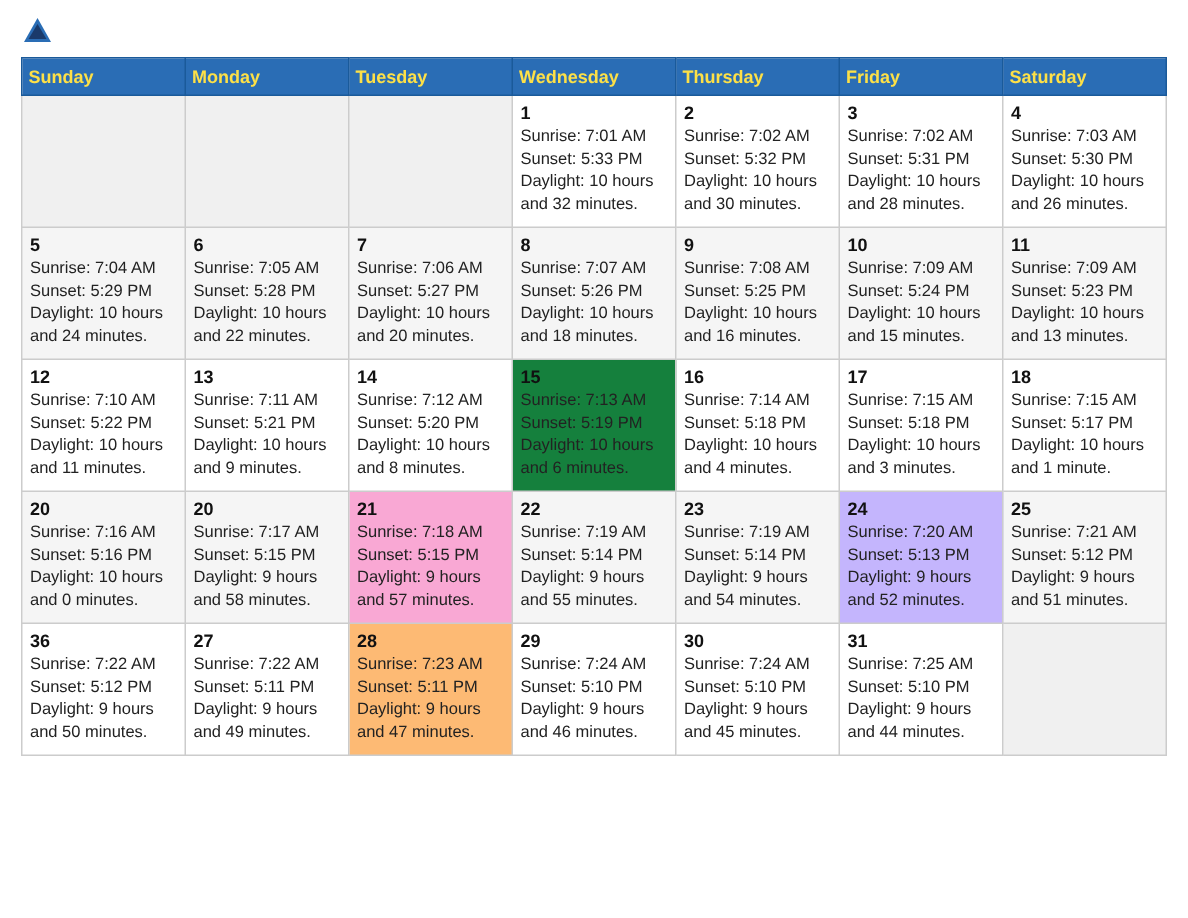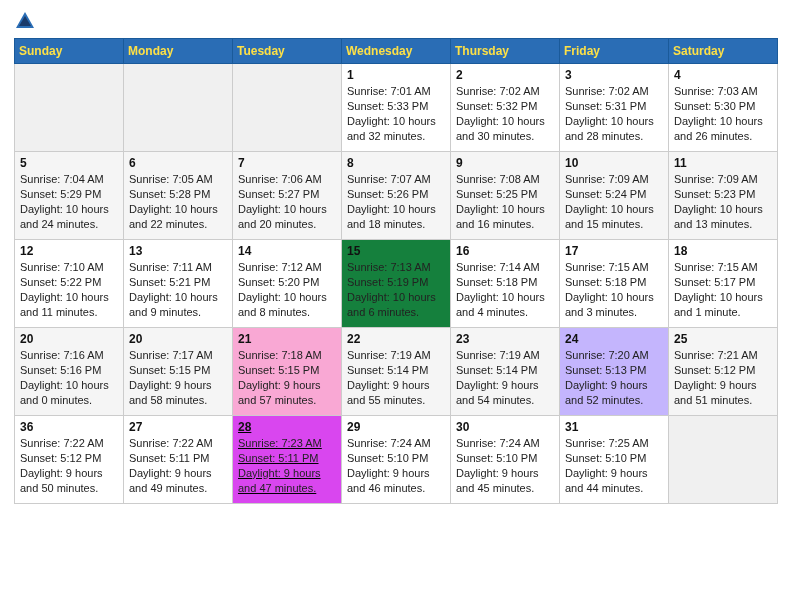--- a/index.html
+++ b/index.html
@@ -297,21 +297,21 @@
             <div class="day-info" style="white-space: pre-line;">Sunrise: 7:22 AM
 Sunset: 5:12 PM
 Daylight: 9 hours and 50 minutes.</div>
           </td>
           <td style="background: rgb(255, 255, 255);">
             <span class="day-number">27</span>
             <div class="day-info" style="white-space: pre-line;">Sunrise: 7:22 AM
 Sunset: 5:11 PM
 Daylight: 9 hours and 49 minutes.</div>
           </td>
-          <td style="background: #d946ef; text-decoration: underline;">
+          <td style="background: #fdba74;">
             <span class="day-number">28</span>
             <div class="day-info" style="white-space: pre-line;">Sunrise: 7:23 AM
 Sunset: 5:11 PM
 Daylight: 9 hours and 47 minutes.</div>
           </td>
           <td style="background: rgb(255, 255, 255);">
             <span class="day-number">29</span>
             <div class="day-info" style="white-space: pre-line;">Sunrise: 7:24 AM
 Sunset: 5:10 PM
 Daylight: 9 hours and 46 minutes.</div>

